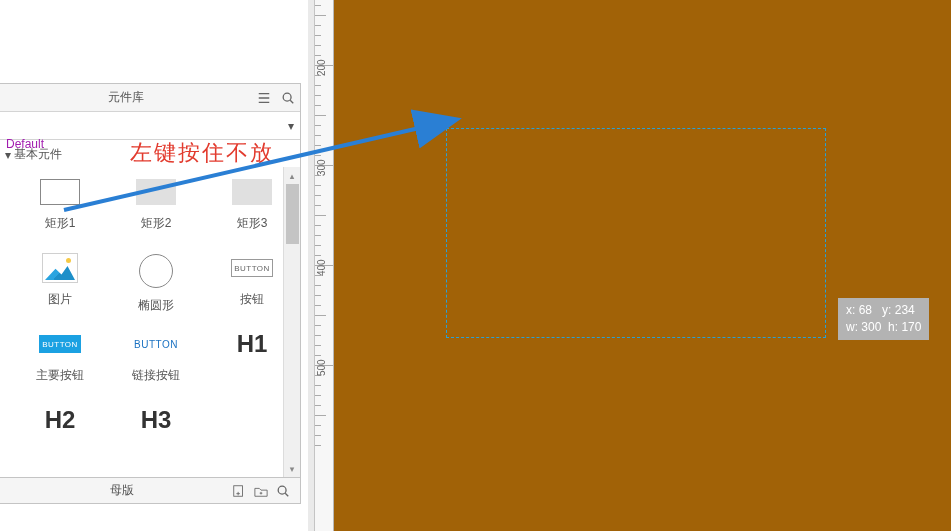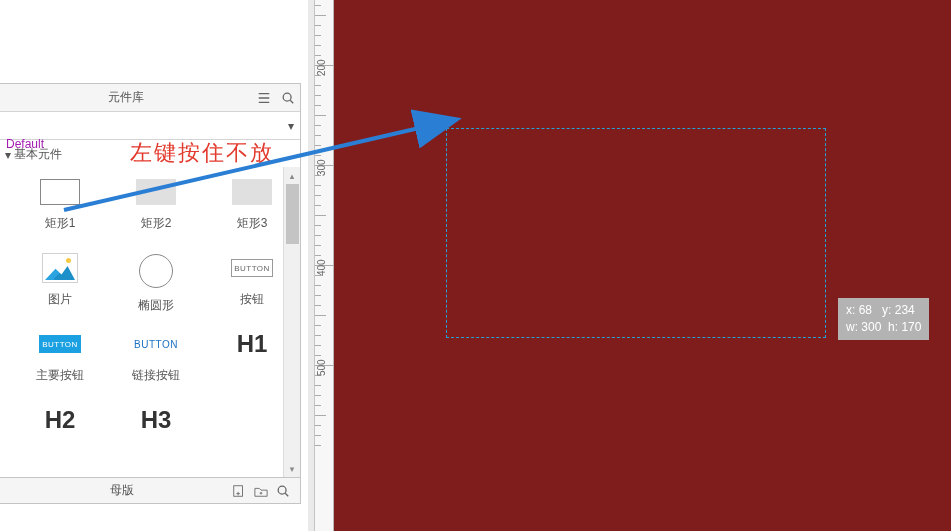--- a/index.html
+++ b/index.html
@@ -41,21 +41,21 @@
 .panel-scrollbar .thumb { position: absolute; left: 2px; top: 17px; width: 13px; height: 60px; background: #c4c4c4; }
 .footer { height: 26px; border-top: 1px solid #c4c4c4; background: #f5f5f5; display: flex; align-items: center; padding: 0 6px; }
 .footer-title { flex: 1; text-align: center; color: #555; }
 .footer-icon { width: 22px; height: 22px; display: flex; align-items: center; justify-content: center; cursor: pointer; color: #666; }
 .footer-icon svg { width: 14px; height: 14px; }
 .divider-left { width: 7px; background: #eaeaea; border-right: 1px solid #c4c4c4; }
 .canvas-area { flex: 1; position: relative; display: flex; height: 100%; }
 .ruler-v { width: 19px; height: 100%; border-right: 1px solid #b8b8b8; background: #f7f7f7; position: relative; }
 .ruler-tick { position: absolute; left: 0; width: 100%; height: 1px; background: #aaa; }
 .ruler-label { position: absolute; left: 1px; font-size: 10px; color: #666; transform: rotate(-90deg); transform-origin: left top; }
-.canvas { flex: 1; position: relative; background: #7f1d1d; }
+.canvas { flex: 1; position: relative; background: #a16207; }
 .drag-rect { position: absolute; border: 1px dashed #28a0d6; }
 .coord-box { position: absolute; background: #b3b3b3; color: #fff; font-size: 12px; padding: 4px 8px; line-height: 1.4; }
 .arrow { position: absolute; pointer-events: none; }
 </style>
 </head>
 <body>
 
 <div class="app">
 
   <div style="display:flex;flex-direction:column;width:308px;">

